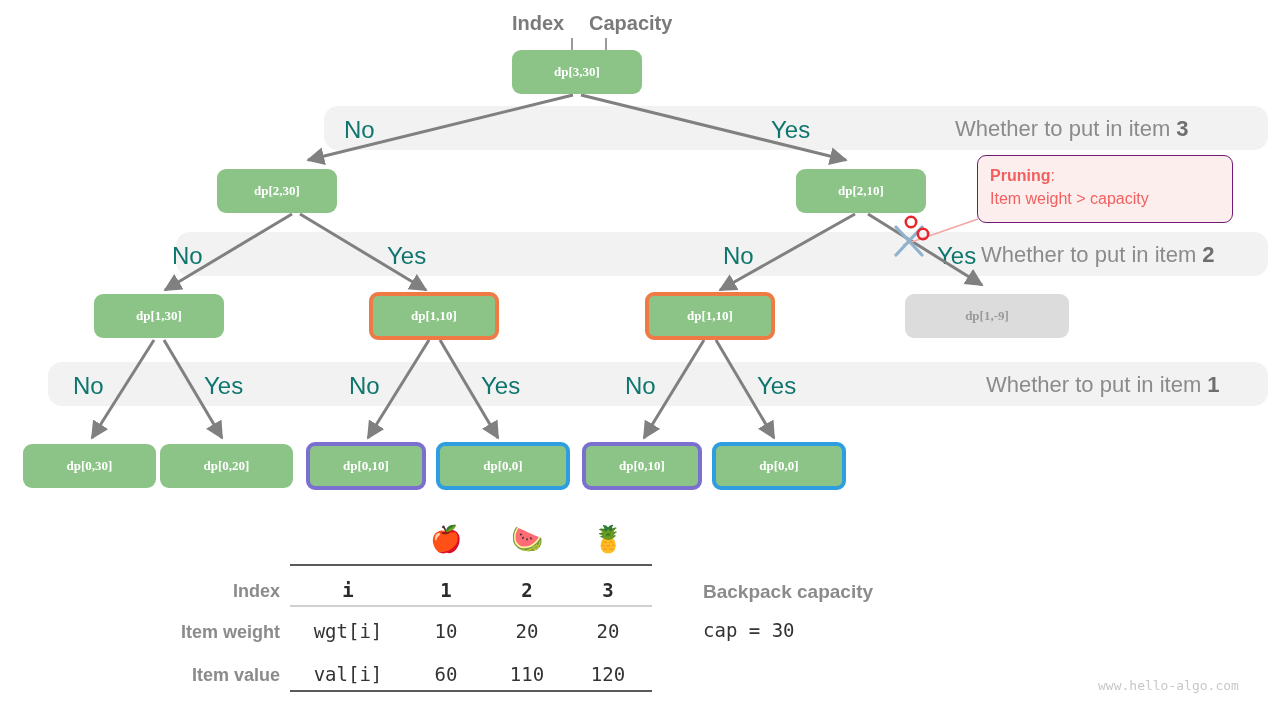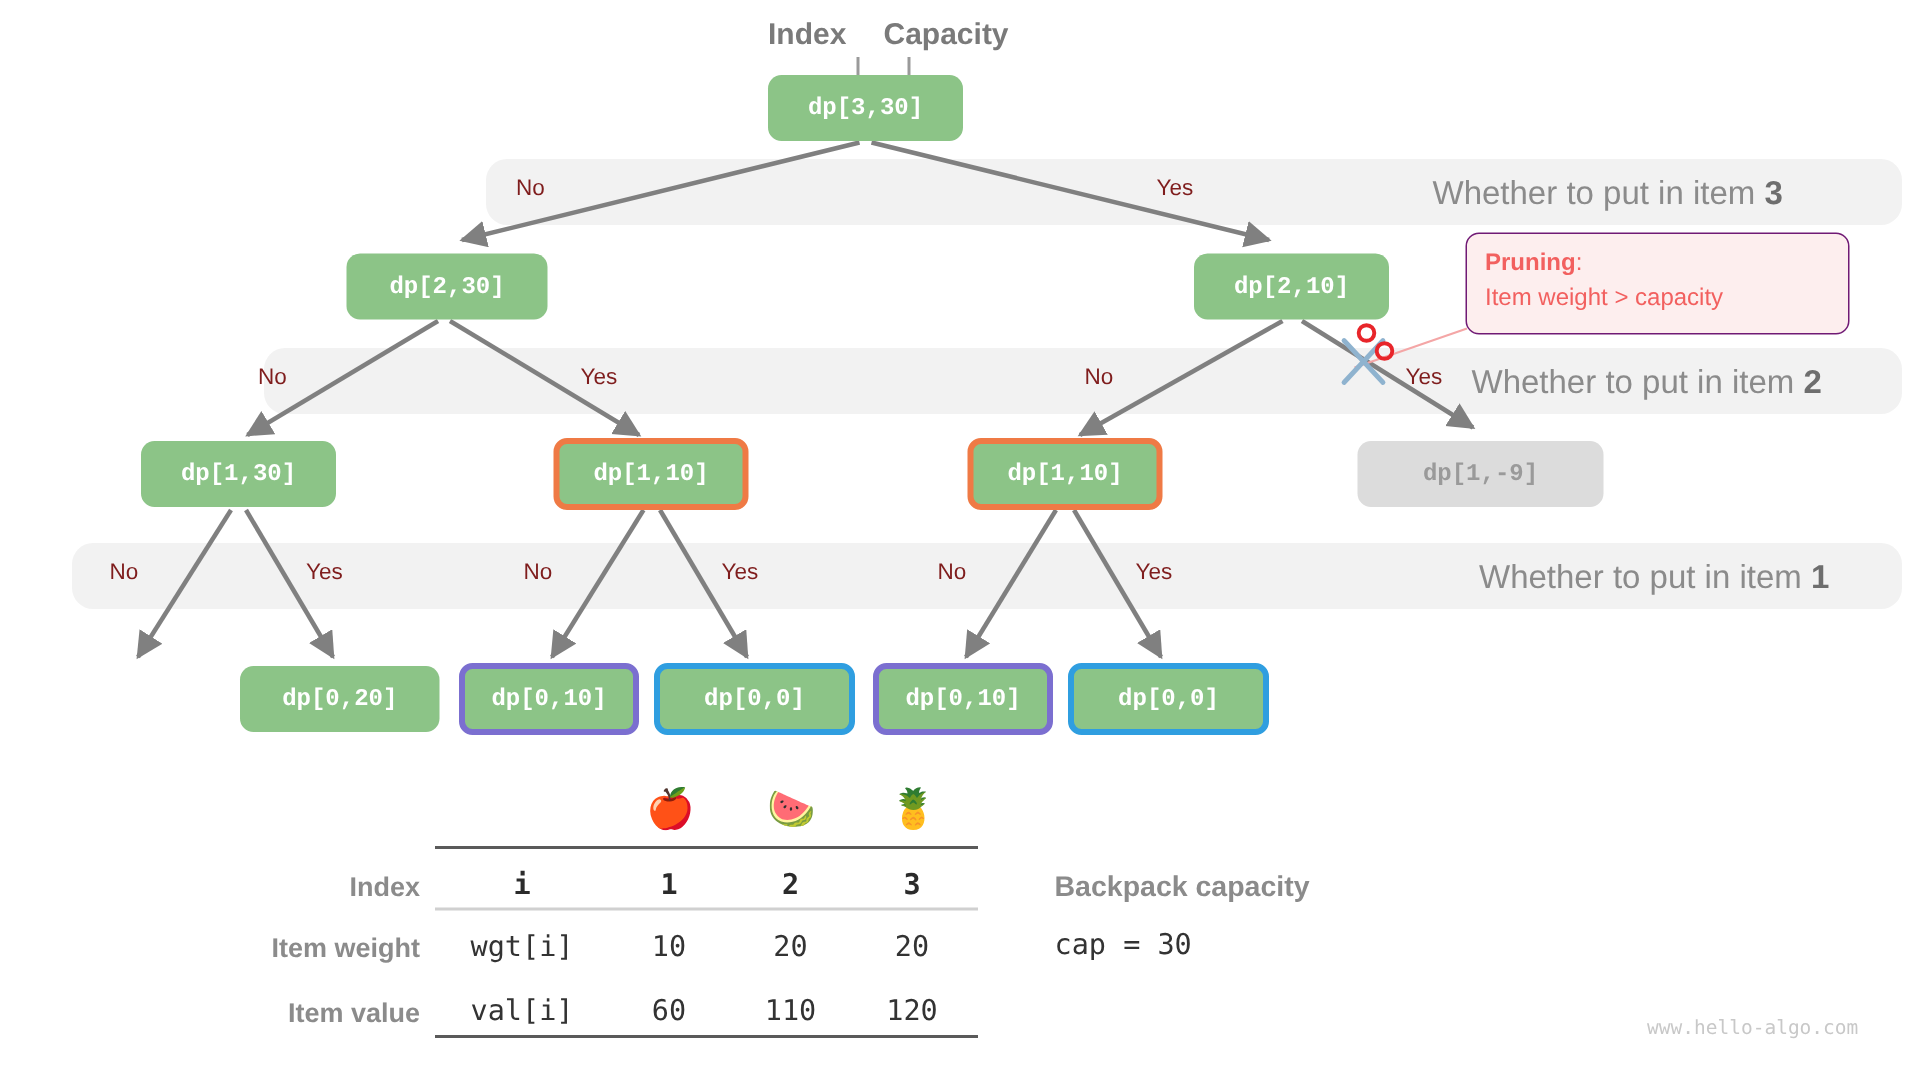--- a/index.html
+++ b/index.html
@@ -14,40 +14,40 @@
 
   
   .band{
     position:absolute;
     background:#f2f2f2;
     border-radius:14px;
     box-sizing:border-box;
   }
   .band-label{
     position:absolute;
-    color:#7f1d1d;
-    font-size:15px;
+    color:#0f766e;
+    font-size:24px;
     white-space:nowrap;
     line-height:1;
   }
   .band-label.q{
     color:#8b8b8b;
     font-size:22px;
   }
   .band-label.q b{color:#6e6e6e;font-weight:bold;}
 
   
   .node{
     position:absolute;
     box-sizing:border-box;
     background:#8cc487;
     border-radius:9px;
     color:#ffffff;
-    font-family:Liberation Mono, monospace;
-    font-size:16px;
+    font-family:Liberation Serif, serif;
+    font-size:13px;
     font-weight:bold;
     display:flex;
     align-items:center;
     justify-content:center;
     letter-spacing:0px;
     white-space:nowrap;
   }
   .node.orange{border:4px solid #ef7a45;}
   .node.purple{border:4px solid #7b6fd0;}
   .node.blue{border:4px solid #2f9ee0;}
@@ -192,28 +192,29 @@
     </g>
 
     <g stroke="#9a9a9a" stroke-width="2">
       <line x1="572" y1="38" x2="572" y2="52"></line>
       <line x1="606" y1="38" x2="606" y2="52"></line>
     </g>
   </svg>
 
   <div class="node" style="left:512px;top:50px;width:130px;height:44px;">dp[3,30]</div>
 
-  <div class="node" style="left:231px;top:169px;width:134px;height:44px;">dp[2,30]</div>
+  <div class="node" style="left:217px;top:169px;width:120px;height:44px;">dp[2,30]</div>
   <div class="node" style="left:796px;top:169px;width:130px;height:44px;">dp[2,10]</div>
 
   <div class="node" style="left:94px;top:294px;width:130px;height:44px;">dp[1,30]</div>
   <div class="node orange" style="left:369px;top:292px;width:130px;height:48px;">dp[1,10]</div>
   <div class="node orange" style="left:645px;top:292px;width:130px;height:48px;">dp[1,10]</div>
   <div class="node muted" style="left:905px;top:294px;width:164px;height:44px;">dp[1,-9]</div>
 
+  <div class="node" style="left:23px;top:444px;width:133px;height:44px;">dp[0,30]</div>
   <div class="node" style="left:160px;top:444px;width:133px;height:44px;">dp[0,20]</div>
   <div class="node purple" style="left:306px;top:442px;width:120px;height:48px;">dp[0,10]</div>
   <div class="node blue" style="left:436px;top:442px;width:134px;height:48px;">dp[0,0]</div>
   <div class="node purple" style="left:582px;top:442px;width:120px;height:48px;">dp[0,10]</div>
   <div class="node blue" style="left:712px;top:442px;width:134px;height:48px;">dp[0,0]</div>
 
   <div class="prune-box" style="left:977px;top:155px;width:256px;height:68px;">
     <div><span class="t1">Pruning</span><span>:</span></div>
     <div>Item weight &gt; capacity</div>
   </div>

